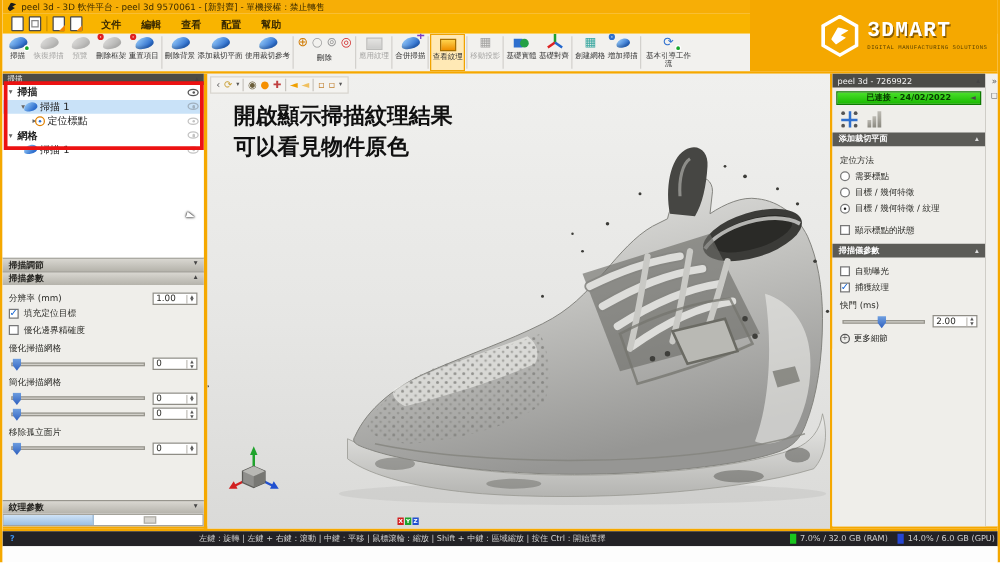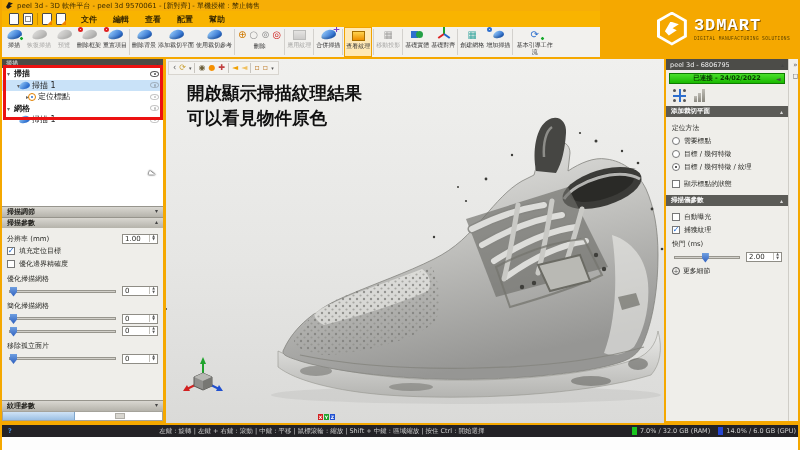--- a/index.html
+++ b/index.html
@@ -70,21 +70,21 @@
   .eye{margin-left:auto;margin-right:4px;width:9px;height:6px;border:1px solid #555;border-radius:50%;position:relative;flex:none;}
   .eye::after{content:"";position:absolute;left:2.5px;top:1px;width:2.5px;height:2.5px;background:#555;border-radius:50%;}
   .eye.dim{opacity:.35;}
   .ann-box{position:absolute;left:1px;top:65px;width:160px;height:55px;border:3px solid #ec1212;z-index:6;pointer-events:none;}
   .cursor-arrow{position:absolute;left:147px;top:100px;z-index:7;color:#fff;font-size:9px;text-shadow:0 0 1px #000,0 0 2px #000;transform:rotate(18deg);}
   .sec-hdr{height:11px;background:linear-gradient(#d9d7d1,#b5b3ab);border-top:1px solid #97958d;display:flex;justify-content:space-between;align-items:flex-start;font-size:7px;font-weight:bold;color:#24231f;padding:0 5px;flex:none;}
   .chev{font-size:6px;color:#444;}
   .params{background:#efeeea;padding:3px 5px 1px;font-size:7px;color:#2a2a26;flex:1 1 auto;overflow:hidden;}
   .prow{display:flex;align-items:center;margin:2.5px 0;gap:4px;min-height:9px;}
   .plabel{white-space:nowrap;}
-  .spin{margin-left:auto;display:flex;border:1px solid #8f8d86;background:#fff;height:10px;align-items:flex-start;flex:none;}
+  .spin{margin-left:auto;display:flex;border:1px solid #8f8d86;background:#fff;height:10px;align-items:flex-end;flex:none;}
   .spin .val{width:26px;padding:0 2px;font-size:7px;display:flex;align-items:center;}
   .spin .arrs{width:8px;display:flex;flex-direction:column;align-items:center;justify-content:center;font-size:3.5px;color:#555;border-left:1px solid #c2c0ba;line-height:1;}
   .chk{width:8px;height:8px;border:1px solid #777;background:#fff;display:inline-flex;align-items:center;justify-content:center;font-size:8px;color:#1464d2;flex:none;line-height:1;}
   .chk .m{display:none;}
   .chk.on .m{display:block;}
   .radio{width:8px;height:8px;border:1px solid #777;border-radius:50%;background:#fff;position:relative;flex:none;}
   .radio.on::after{content:"";position:absolute;inset:2px;background:#222;border-radius:50%;}
   .slider{flex:1 1 auto;height:3px;background:#d2d0ca;border:1px solid #98968e;position:relative;margin:0 2px;}
   .knob{position:absolute;left:0;top:-4px;width:7px;height:10px;background:linear-gradient(#6f9fe0,#2e5fbe);clip-path:polygon(0 0,100% 0,100% 55%,50% 100%,0 55%);}
   .knob.mid{left:42%;}
@@ -589,21 +589,21 @@
     <span class="xyz">
       <b style="background:#d22020">X</b>
       <b style="background:#1fa32c">Y</b>
       <b style="background:#2050d0">Z</b>
     </span>
   </div>
 
   <div class="right-dock">
     <div class="rp-main">
       <div class="rp-hdr">
-        <span>peel 3d - 6806795</span>
+        <span>peel 3d - 7269922</span>
         <span class="chev">▴</span>
       </div>
       <div class="conn">
         <span>已連接 - 24/02/2022</span>
         <span class="spk">◄</span>
       </div>
       <div class="rp-icons">
         <span class="cross">
             <i></i>
             <i></i>

